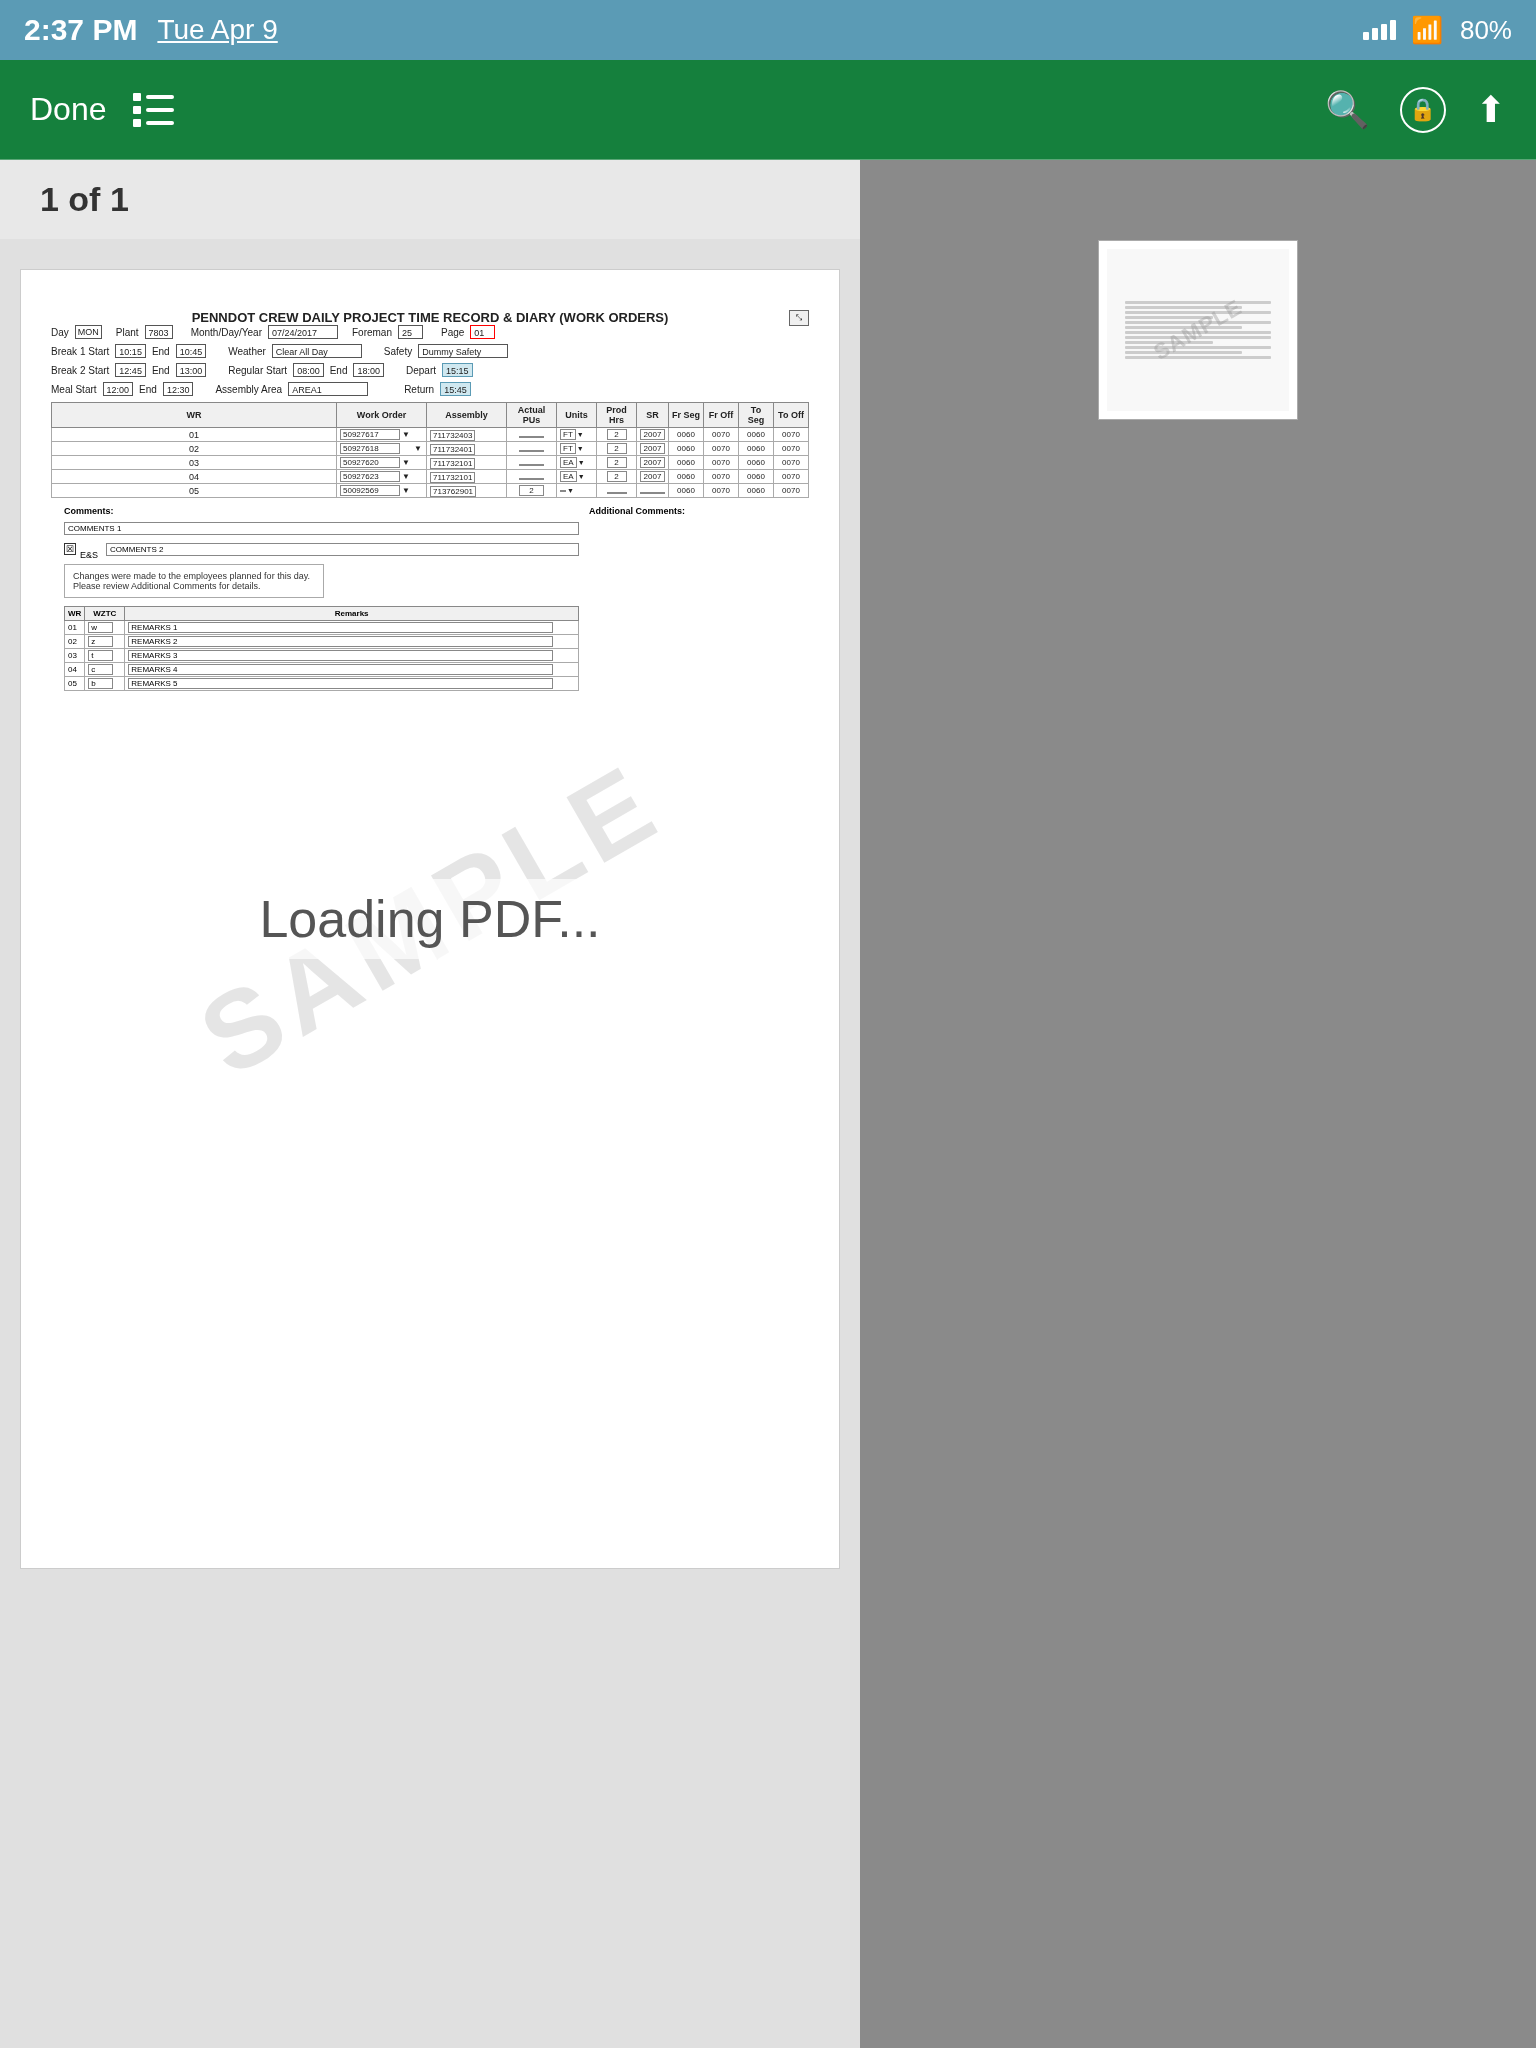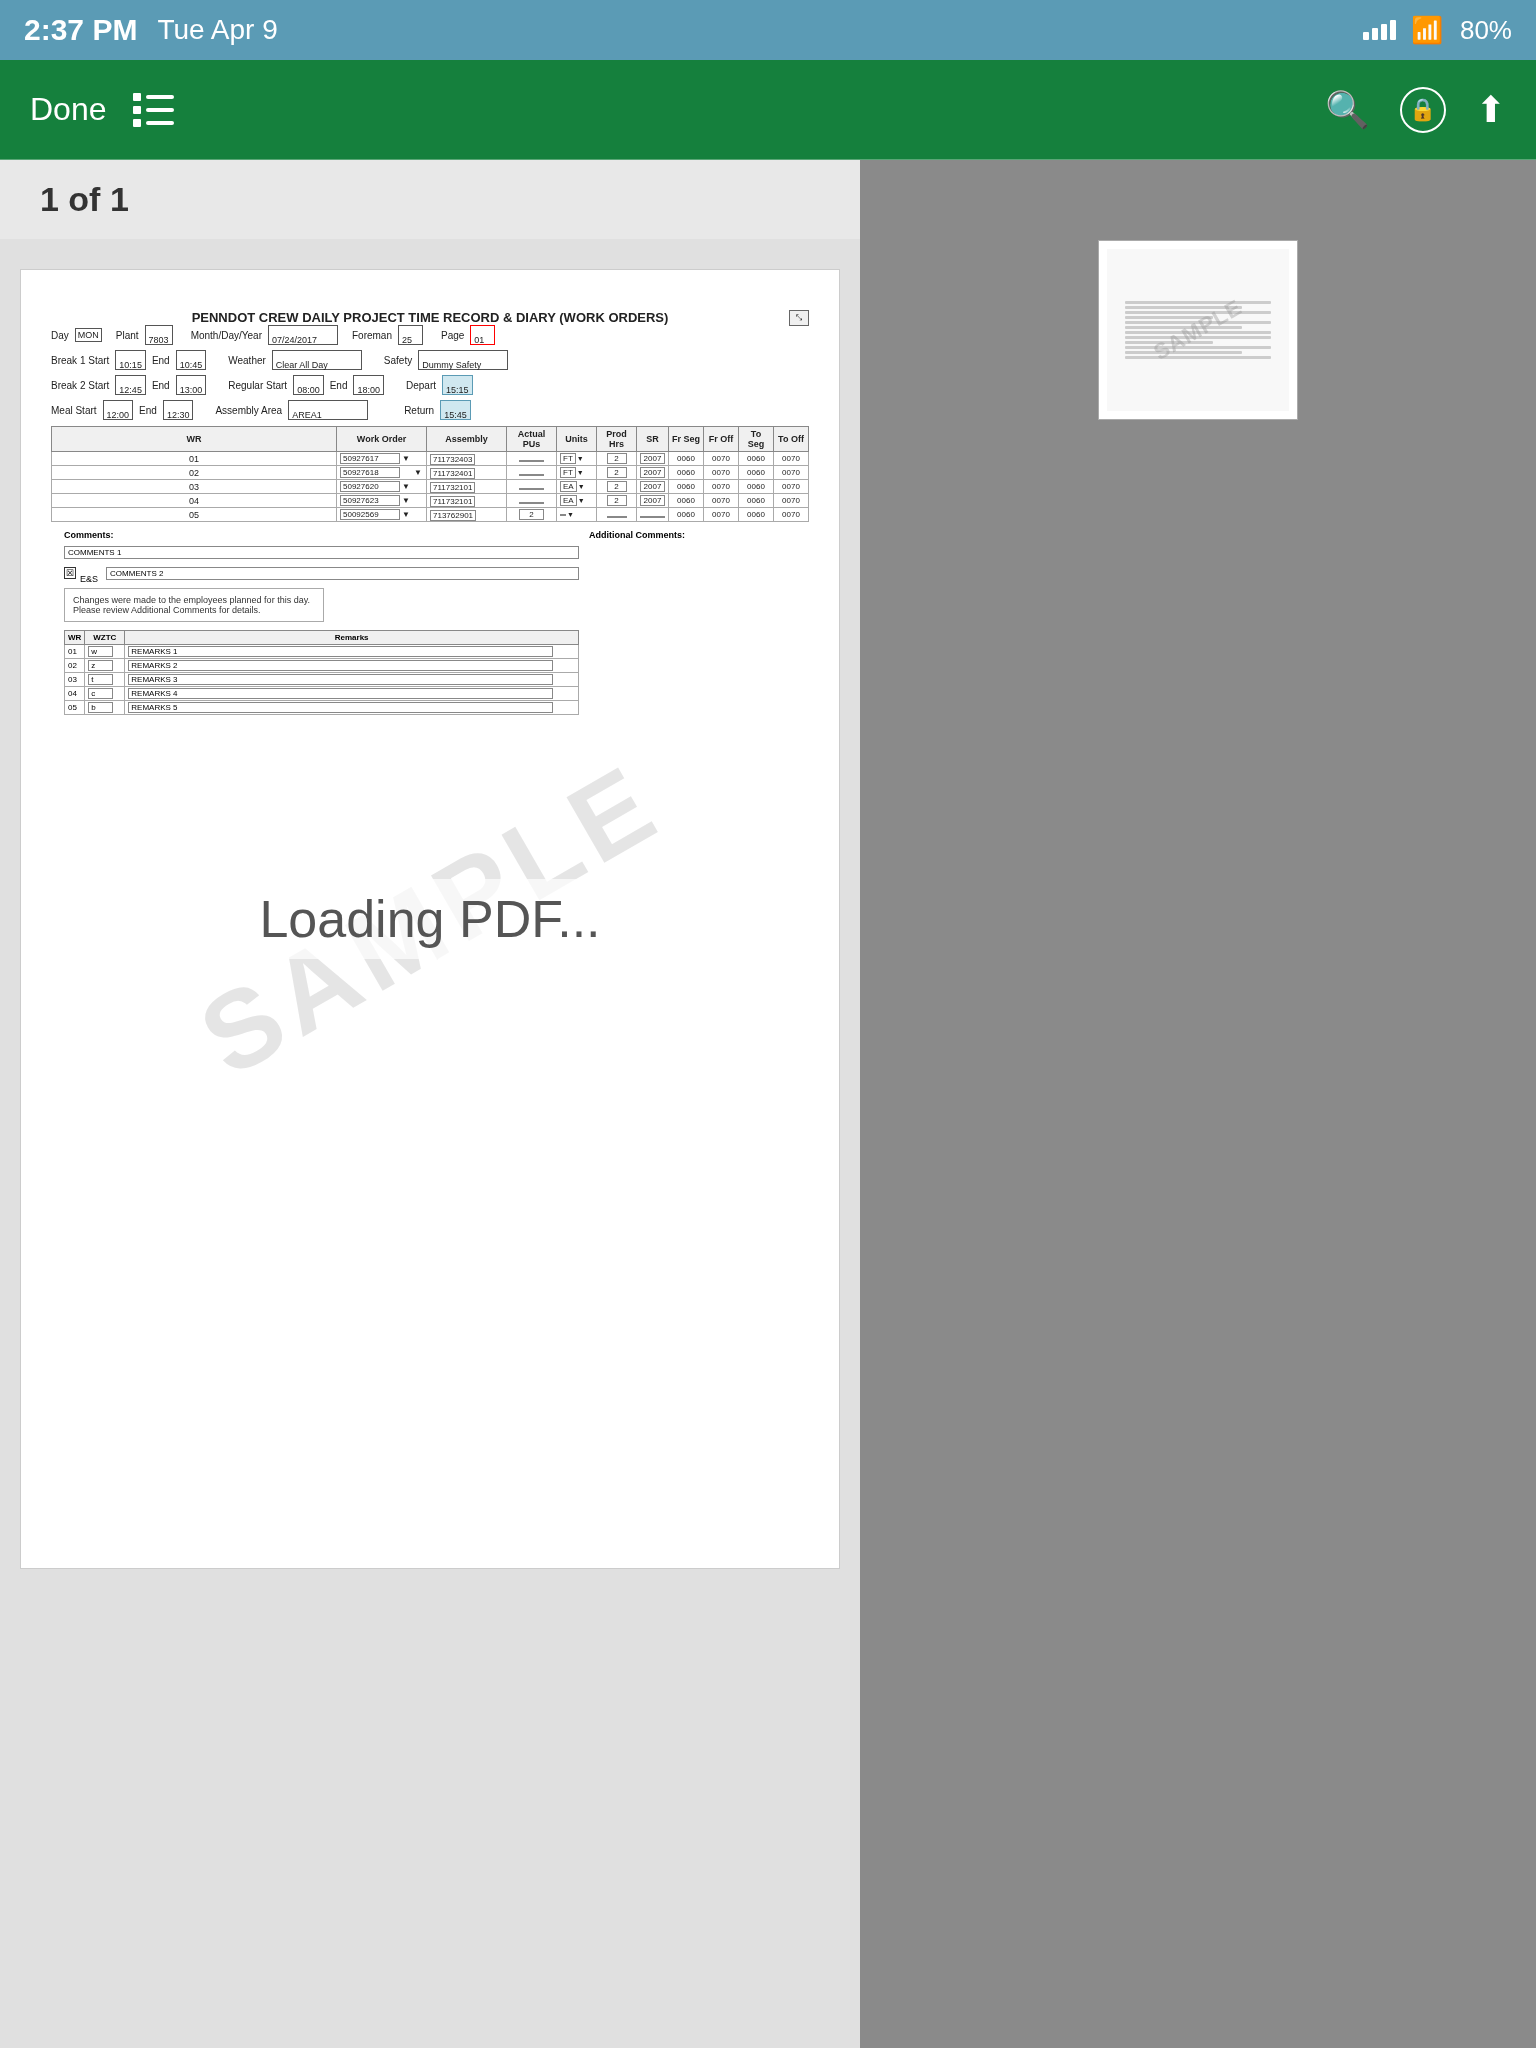--- a/index.html
+++ b/index.html
@@ -13,21 +13,21 @@
       display: flex;
       align-items: center;
       justify-content: space-between;
       padding: 0 24px;
       color: white;
       font-size: 28px;
       font-weight: 500;
     }
     .status-left { display: flex; align-items: center; gap: 20px; }
     .status-time { font-size: 30px; font-weight: 600; }
-    .status-date { font-size: 28px; }
+    .status-date { font-size: 28px; text-decoration: underline; }
     .status-right { display: flex; align-items: center; gap: 16px; font-size: 26px; }
     .signal-bars { display: flex; align-items: flex-end; gap: 3px; }
     .bar { background: white; width: 6px; border-radius: 1px; }
 
     
     .nav-bar {
       width: 100%;
       height: 100px;
       background: #15803d;
       display: flex;
@@ -131,21 +131,21 @@
       align-items: center;
       gap: 6px;
       margin-bottom: 5px;
       font-size: 10px;
       color: #222;
     }
 
     .form-field {
       border: 1px solid #555;
       background: white;
-      padding: 9px 3px;
+      padding: 2px 3px;
       font-size: 9px;
       min-width: 30px;
       height: 14px;
       display: inline-block;
     }
     .form-field.wide { min-width: 70px; }
     .form-field.narrow { min-width: 25px; }
     .form-field.highlight { border: 1.5px solid red; }
     .form-field.blue-bg { background: #d0e8f0; border: 1px solid #5b9bb5; }
 

